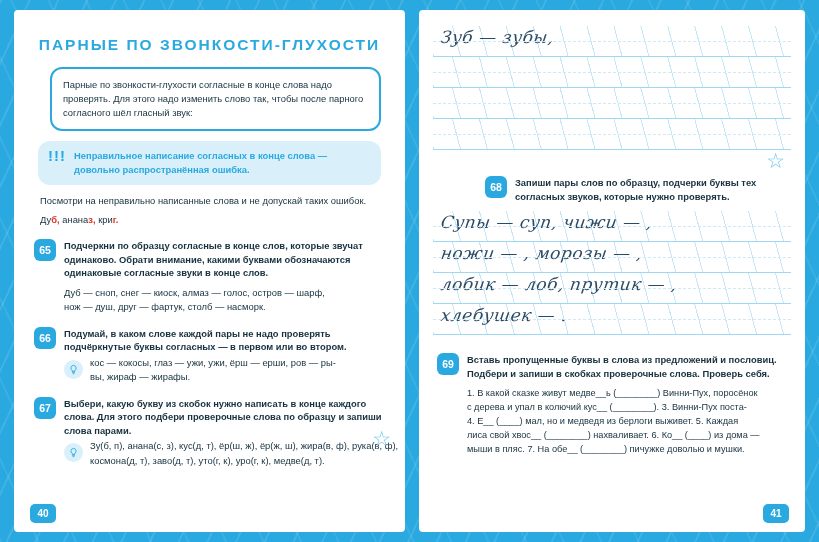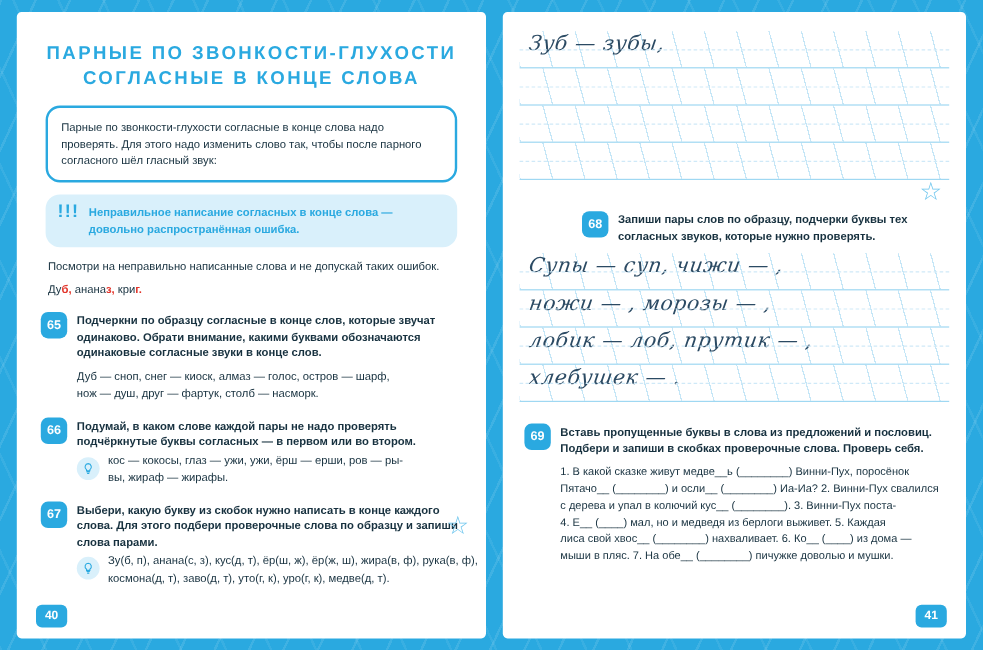--- a/index.html
+++ b/index.html
@@ -32,21 +32,21 @@
   
   .title{
     margin:10px 0 0 0;text-align:center;
     color:#2aa9e0;font-weight:bold;letter-spacing:2px;
     font-size:15.5px;line-height:21px;text-transform:uppercase;
   }
   .title .l2{color:#2aa9e0;}
 
   
   .rulebox{
-    margin:12px 8px 0 8px;border:2px solid #2aa9e0;border-radius:12px;
+    margin:12px 8px 0 20px;border:2px solid #2aa9e0;border-radius:12px;
     padding:9px 11px;font-size:9.4px;line-height:14px;color:#17313f;
   }
   .rulebox .examples{margin-top:6px;font-weight:bold;color:#17313f;letter-spacing:.4px;}
   .lightbox{
     margin:10px 8px 0 8px;background:#d9f0fb;border-radius:12px;
     padding:8px 10px 8px 10px;display:flex;gap:8px;align-items:flex-start;
   }
   .excl{color:#2aa9e0;font-weight:bold;font-size:15px;line-height:13px;letter-spacing:1px;}
   .lightbox .txt{font-size:9.4px;line-height:14px;color:#2aa9e0;font-weight:bold;}
   .note{margin:9px 10px 0 10px;font-size:9.4px;line-height:14px;color:#17313f;}
@@ -107,21 +107,20 @@
 
 <div class="bg-pattern"></div>
 
 <div class="spread">
 
   <div class="page page-left">
     <div class="page-inner">
 
       <div class="title">
         <div>ПАРНЫЕ ПО ЗВОНКОСТИ-ГЛУХОСТИ</div>
-        <div class="l2">СОГЛАСНЫЕ В КОНЦЕ СЛОВА</div>
       </div>
 
       <div class="rulebox">
         <div>Парные по звонкости-глухости согласные в конце слова надо проверять. Для этого надо изменить слово так, чтобы после парного согласного шёл гласный звук:</div>
       </div>
 
       <div class="lightbox">
         <span class="excl">!!!</span>
         <span class="txt">Неправильное написание  согласных в конце слова — довольно распространённая ошибка.</span>
       </div>
@@ -232,21 +231,20 @@
           <div class="hand">хлебушек —          .</div>
         </div>
       </div>
 
       <div class="task" style="margin-top:18px;">
         <div class="tasknum">69</div>
         <div class="taskbody">
           <div class="lead">Вставь пропущенные буквы в слова из предложений и пословиц. Подбери и запиши в скобках проверочные слова. Проверь себя.</div>
           <div class="ex-list">
             <div>1. В какой сказке живут медве__ь (________) Винни-Пух, поросёнок</div>
-            <div>Пятачо__ (________) и осли__ (________) Иа-Иа? 2. Винни-Пух свалился</div>
             <div>с дерева и упал в колючий кус__ (________). 3. Винни-Пух поста-</div>
             <div>4. Е__ (____) мал, но и медведя из берлоги выживет. 5. Каждая</div>
             <div>лиса свой хвос__ (________) нахваливает. 6. Ко__ (____) из дома —</div>
             <div>мыши в пляс. 7. На обе__ (________) пичужке доволью и мушки.</div>
           </div>
         </div>
       </div>
 
       <div class="pagenum right">41</div>
     </div>

